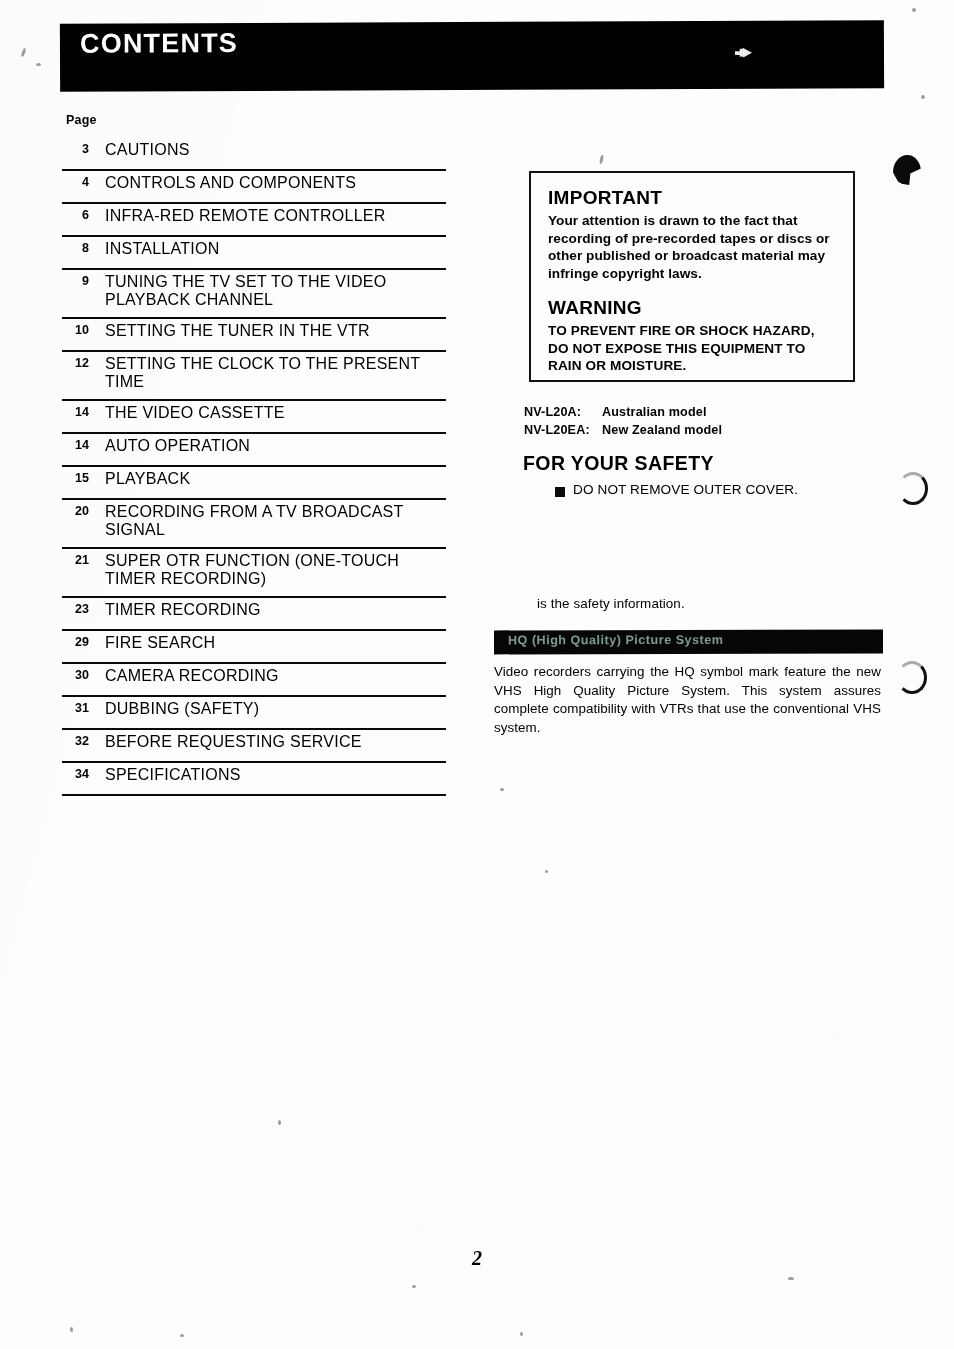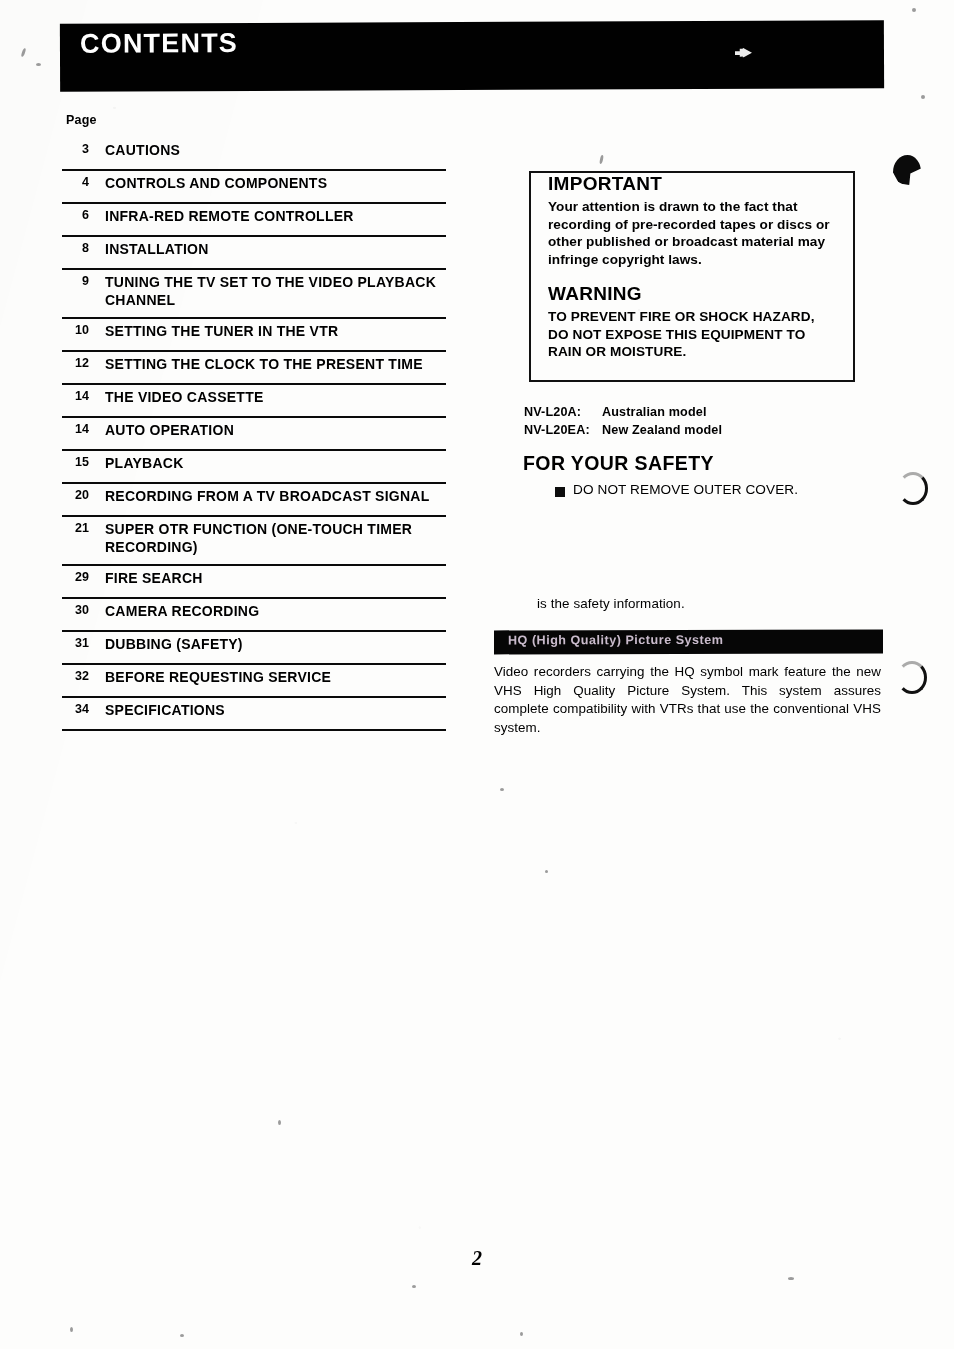--- a/index.html
+++ b/index.html
@@ -95,44 +95,43 @@
     width: 27px;
     flex: 0 0 27px;
     font-size: 12.5px;
     font-weight: bold;
     text-align: right;
     padding-top: 1px;
     letter-spacing: 0.1px;
   }
   .toc-title {
     margin-left: 16px;
-    font-size: 14px;
+    font-size: 16px;
     line-height: 18px;
     letter-spacing: 0.25px;
     padding-top: 0px;
-    font-weight: bold;
   }
 
   
   #right-col {
     position: absolute;
     left: 490px;
     top: 160px;
     width: 400px;
   }
 
   #important-box {
     position: absolute;
     left: 39px;
     top: 11px;
     width: 326px;
     height: 211px;
     border: 2px solid #111111;
     box-sizing: border-box;
-    padding: 0 16px 0 17px;
+    padding: 14px 16px 0 17px;
     background: transparent;
   }
   .box-heading {
     font-size: 19px;
     font-weight: bold;
     letter-spacing: 0.3px;
     margin: 0 0 3px 0;
   }
   .box-body {
     font-size: 13.6px;
@@ -210,21 +209,21 @@
     top: 470px;
     width: 389px;
     height: 24px;
     background: #060606;
     transform: rotate(-0.12deg);
   }
   #hq-bar-label {
     position: absolute;
     left: 14px;
     top: 3px;
-    color: #f0abfc;
+    color: #14b8a6;
     font-size: 12.6px;
     font-weight: bold;
     letter-spacing: 0.5px;
   }
   #hq-body {
     position: absolute;
     left: 4px;
     top: 503px;
     width: 387px;
     font-size: 13.4px;
@@ -354,20 +353,24 @@
     <div class="toc-row">
       <span class="toc-num">20</span>
       <span class="toc-title">RECORDING FROM A TV BROADCAST SIGNAL</span>
     </div>
 
     <div class="toc-row">
       <span class="toc-num">21</span>
       <span class="toc-title">SUPER OTR FUNCTION (ONE-TOUCH TIMER RECORDING)</span>
     </div>
 
+    <div class="toc-row">
+      <span class="toc-num">23</span>
+      <span class="toc-title">TIMER RECORDING</span>
+    </div>
 
     <div class="toc-row">
       <span class="toc-num">29</span>
       <span class="toc-title">FIRE SEARCH</span>
     </div>
 
     <div class="toc-row">
       <span class="toc-num">30</span>
       <span class="toc-title">CAMERA RECORDING</span>
     </div>

